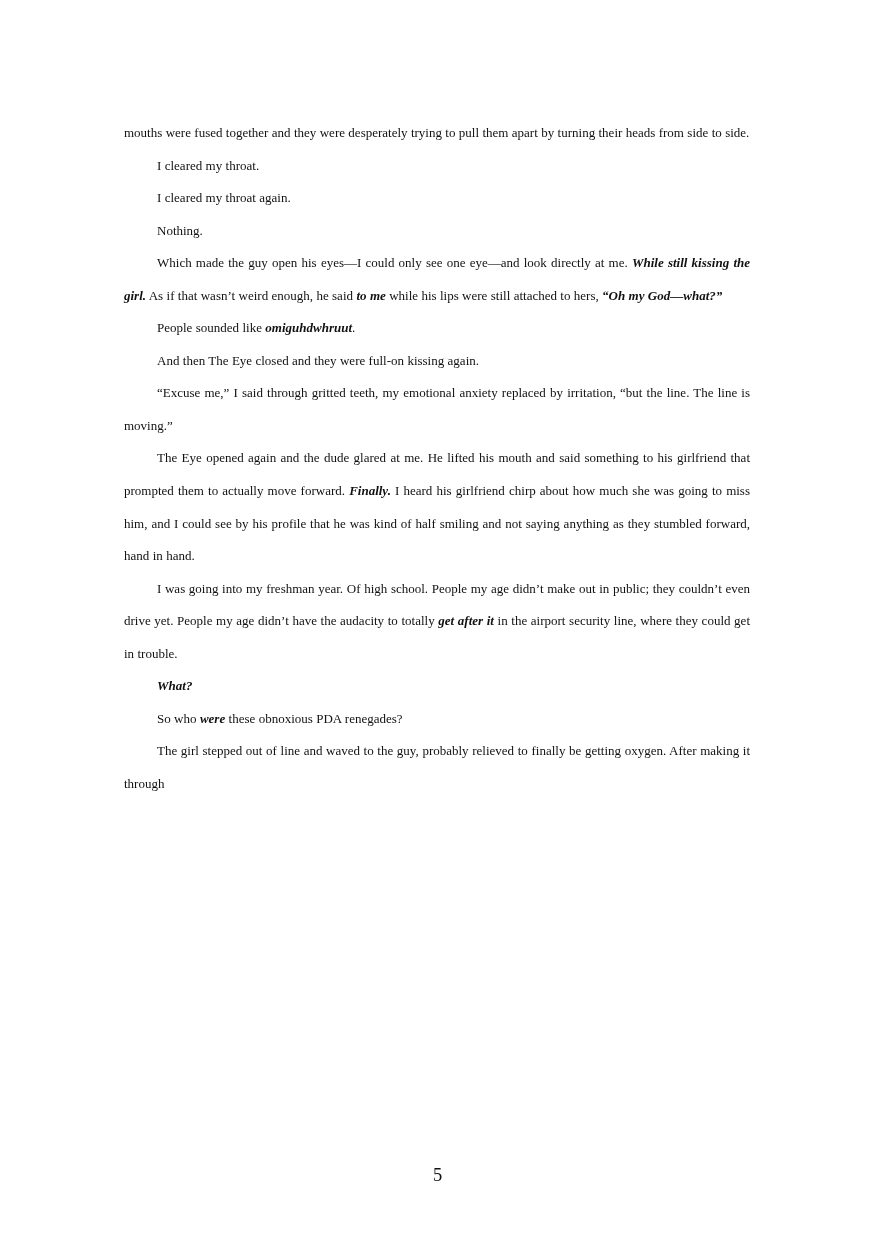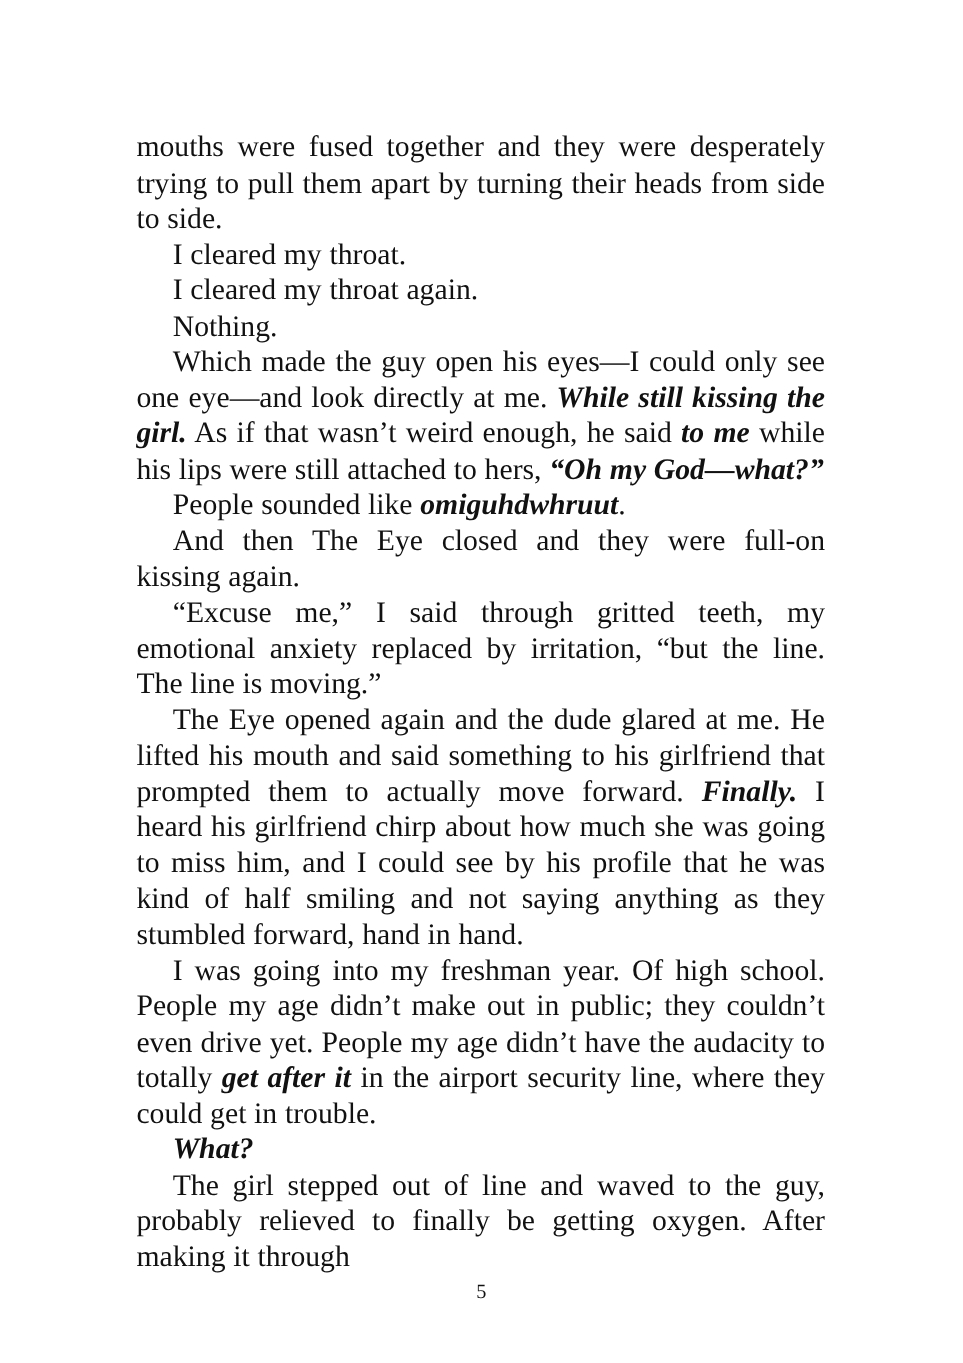--- a/index.html
+++ b/index.html
@@ -24,21 +24,21 @@
   }
   .text-block {
     position: absolute;
     left: 124px;
     top: 117px;
     width: 626px;
   }
   p.para {
     margin: 0;
     padding: 0;
-    font-size: 27px;
+    font-size: 13px;
     line-height: 32.55px;
     text-align: justify;
     text-justify: inter-word;
     text-indent: 33px;
     hyphens: none;
     word-spacing: 0.01em;
   }
   p.para.no-indent {
     text-indent: 0;
   }
@@ -72,18 +72,19 @@
       <p class="para"><span>I cleared my throat.</span></p>
       <p class="para"><span>I cleared my throat again.</span></p>
       <p class="para"><span>Nothing.</span></p>
       <p class="para"><span>Which made the guy open his eyes—I could only see one eye—and look directly at me. </span><em class="bi">While still kissing the girl.</em><span> As if that wasn’t weird enough, he said </span><em class="bi">to me</em><span> while his lips were still attached to hers, </span><em class="it">“Oh my God—what?”</em></p>
       <p class="para"><span>People sounded like </span><em class="bi">omiguhdwhruut</em><span>.</span></p>
       <p class="para"><span>And then The Eye closed and they were full-on kissing again.</span></p>
       <p class="para"><span>“Excuse me,” I said through gritted teeth, my emotional anxiety replaced by irritation, “but the line. The line is moving.”</span></p>
       <p class="para"><span>The Eye opened again and the dude glared at me. He lifted his mouth and said something to his girlfriend that prompted them to actually move forward. </span><em class="bi">Finally.</em><span> I heard his girlfriend chirp about how much she was going to miss him, and I could see by his profile that he was kind of half smiling and not saying anything as they stumbled forward, hand in hand.</span></p>
       <p class="para"><span>I was going into my freshman year. Of high school. People my age didn’t make out in public; they couldn’t even drive yet. People my age didn’t have the audacity to totally </span><em class="bi">get after it</em><span> in the airport security line, where they could get in trouble.</span></p>
       <p class="para"><em class="bi">What?</em></p>
+      <p class="para"><span>So who </span><em class="bi">were</em><span> these obnoxious PDA renegades?</span></p>
       <p class="para"><span>The girl stepped out of line and waved to the guy, probably relieved to finally be getting oxygen. After making it through</span></p>
     </div>
 
   <div class="folio">5</div>
 
 </div>
 
 </body></html>

